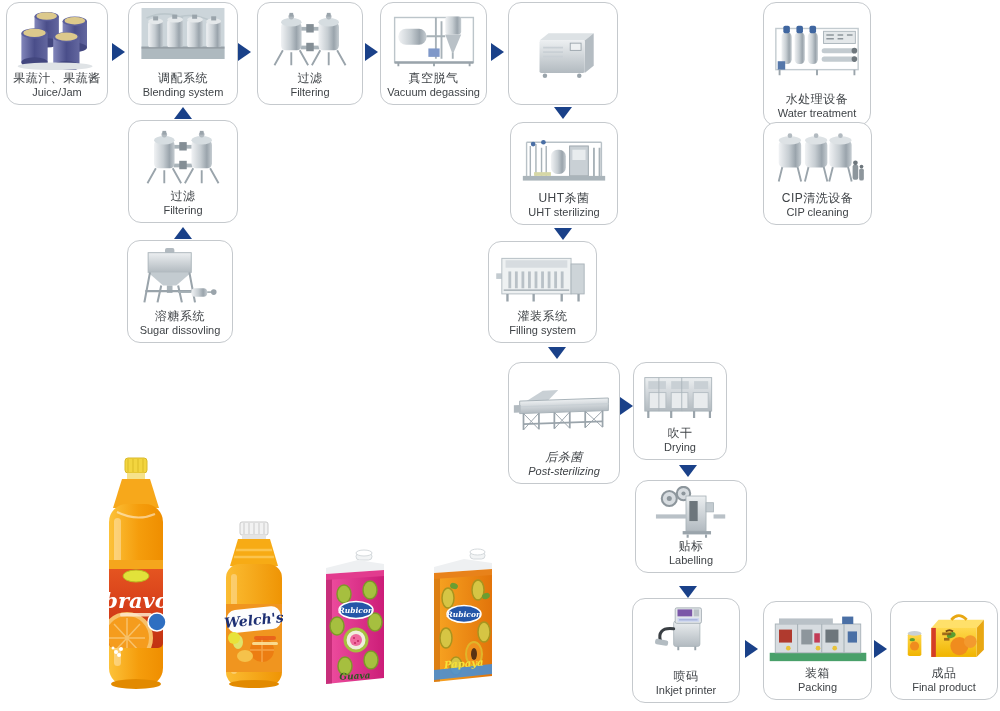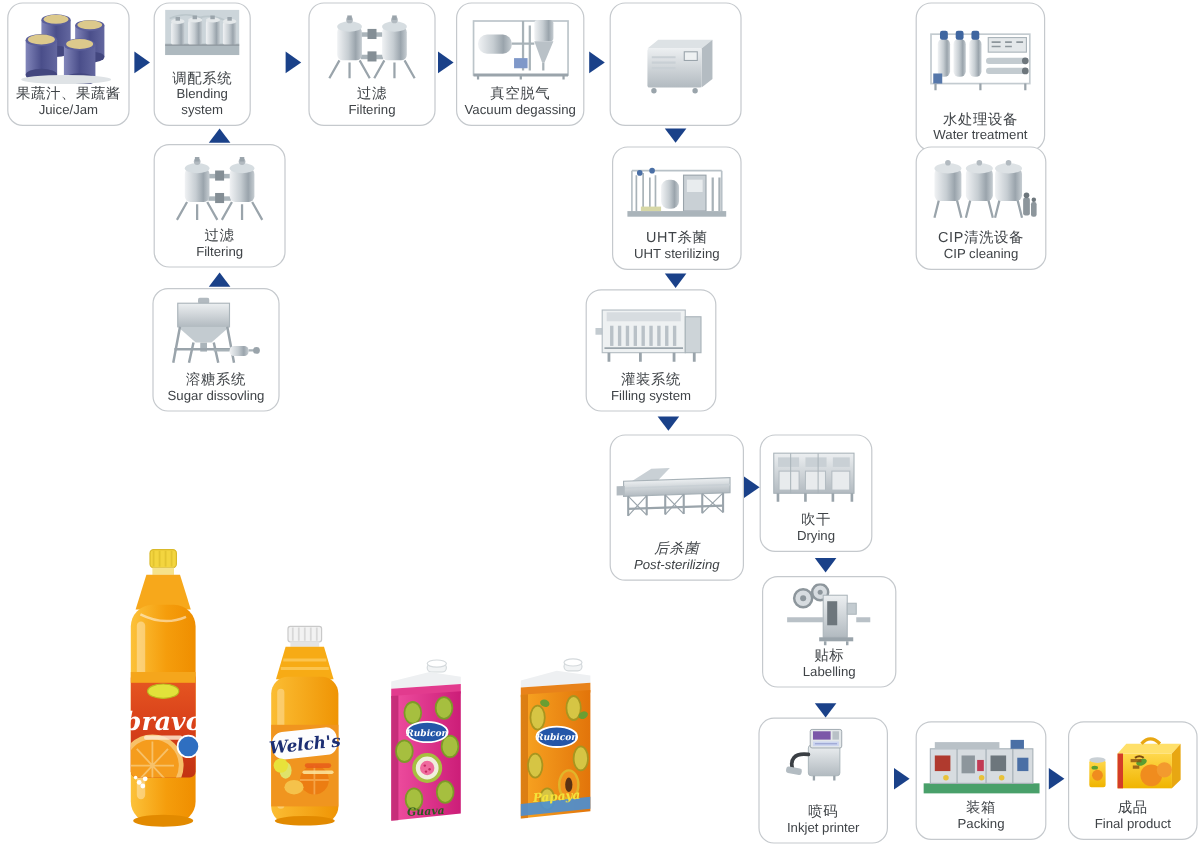--- a/index.html
+++ b/index.html
@@ -116,21 +116,21 @@
           <ellipse cx="48" cy="60" rx="40" ry="4" fill="#dfe3e6"></ellipse>
         </g>
       </svg>
     </div>
     <div class="cap">
         <div class="cn">果蔬汁、果蔬酱</div>
     <div class="en">Juice/Jam</div>
       </div>
   </div>
 
-  <div class="node" style="left:128px;top:2px;width:81px;height:103px;gap:12px;">
+  <div class="node" style="left:128px;top:2px;width:110px;height:103px;gap:12px;">
     <div class="img">
       <svg viewBox="0 0 100 62" width="94" height="58">
         <rect width="100" height="62" fill="#ccd5da"></rect>
         <rect y="46" width="100" height="16" fill="#aeb9bf"></rect>
         <path d="M6 12 Q28 2 50 12 M36 14 Q58 4 80 14" stroke="#bcc7cc" fill="none" stroke-width="2"></path>
         <g>
           <rect x="8" y="16" width="18" height="32" rx="4" fill="url(#gSteel)"></rect>
             <ellipse cx="17" cy="16" rx="9" ry="3.5" fill="#e4e8ea"></ellipse>
             <rect x="14" y="10" width="6" height="5" fill="#9aa4ab"></rect>
           <rect x="31" y="14" width="19" height="34" rx="4" fill="url(#gSteel)"></rect>

